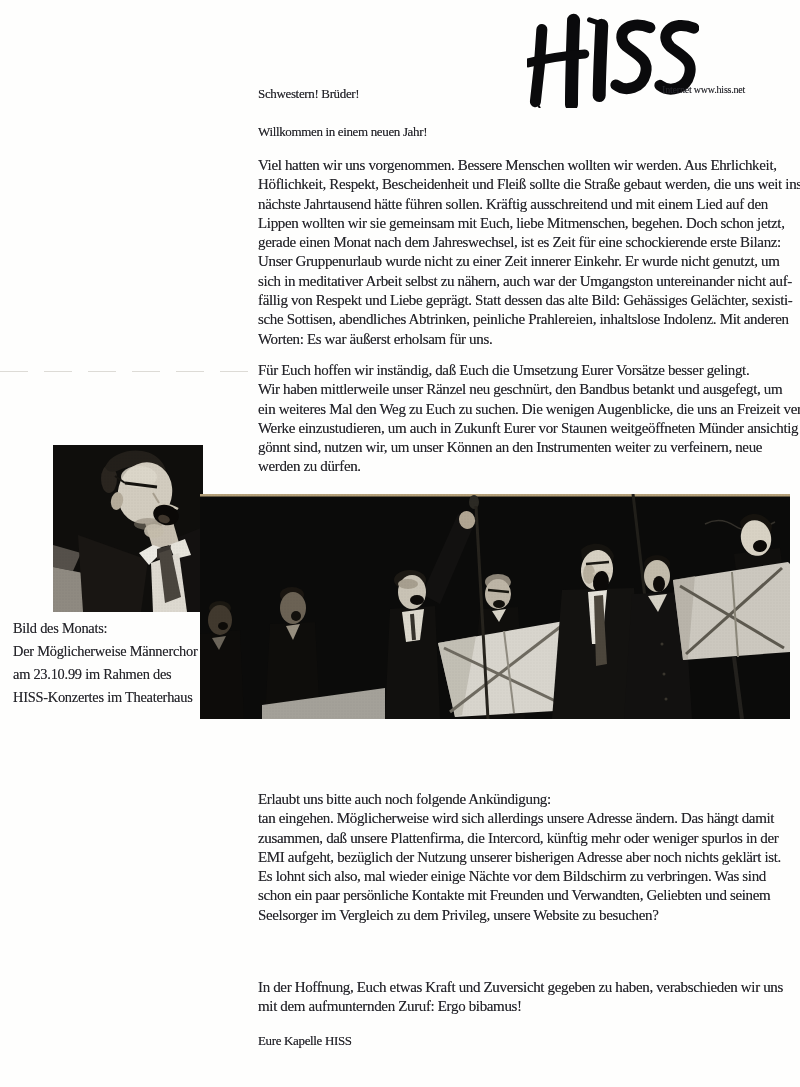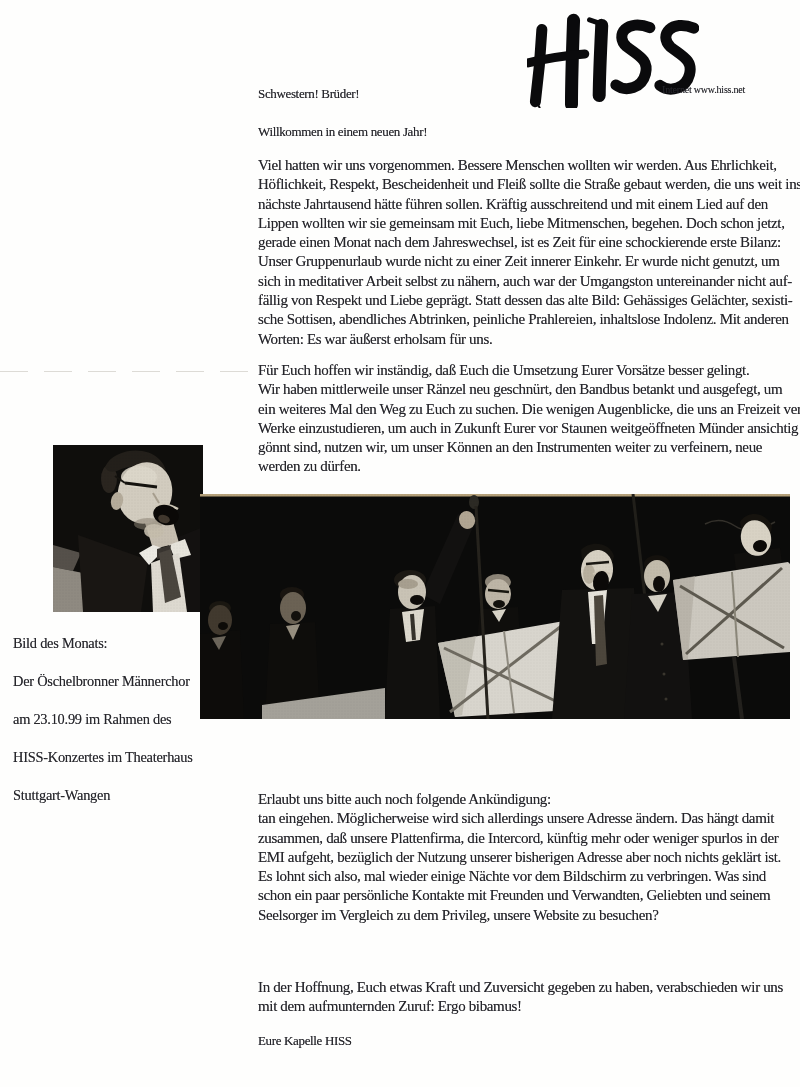--- a/index.html
+++ b/index.html
@@ -18,21 +18,20 @@
   .para div{
     height:19.3px;line-height:19.3px;white-space:nowrap;
     font-size:15px;letter-spacing:-0.35px;
     text-shadow:0 0 0.4px rgba(30,30,40,0.55);
   }
   .caption{position:absolute;left:13px;top:617px;}
   .caption div{
     height:23px;line-height:23px;white-space:nowrap;
     font-size:14.4px;letter-spacing:-0.25px;
     text-shadow:0 0 0.4px rgba(30,30,40,0.5);
-    margin-top:15px;
   }
   .logo{position:absolute;left:527px;top:13px;width:172px;height:95px;}
   .tagline{position:absolute;left:662px;top:84px;white-space:nowrap;
     font-size:10px;letter-spacing:-0.2px;text-shadow:0 0 0.4px rgba(30,30,40,0.5);}
   .photo{position:absolute;display:block;}
   .photo-closeup{left:53px;top:445px;}
   .photo-main{left:200px;top:494px;}
   .artifact{
     position:absolute;left:0;top:371px;width:252px;height:1px;
     background:repeating-linear-gradient(90deg,#dddbd6 0 28px,transparent 28px 44px);
@@ -222,24 +221,23 @@
       <line x1="486" y1="160" x2="582" y2="74" stroke="#5d594f" stroke-width="3"></line>
       <line x1="532" y1="78" x2="538" y2="163" stroke="#8a8679" stroke-width="2"></line>
       <line x1="534" y1="163" x2="542" y2="225" stroke="#23211d" stroke-width="4"></line>
     </g>
 
     <rect width="590" height="225" fill="url(#htB)" opacity="0.12"></rect>
   </svg>
 
   <div class="caption">
     <div>Bild des Monats:</div>
-    <div>Der Öschelbronner Männerchor</div>
+    <div>Der Möglicherweise Männerchor</div>
     <div>am 23.10.99 im Rahmen des</div>
     <div>HISS-Konzertes im Theaterhaus</div>
-    <div>Stuttgart-Wangen</div>
   </div>
 
   <div class="para" style="left:258px;top:790px">
     <div>Erlaubt uns bitte auch noch folgende Ankündigung:</div>
     <div>tan eingehen. Möglicherweise wird sich allerdings unsere Adresse ändern. Das hängt damit</div>
     <div>zusammen, daß unsere Plattenfirma, die Intercord, künftig mehr oder weniger spurlos in der</div>
     <div>EMI aufgeht, bezüglich der Nutzung unserer bisherigen Adresse aber noch nichts geklärt ist.</div>
     <div>Es lohnt sich also, mal wieder einige Nächte vor dem Bildschirm zu verbringen. Was sind</div>
     <div>schon ein paar persönliche Kontakte mit Freunden und Verwandten, Geliebten und seinem</div>
     <div>Seelsorger im Vergleich zu dem Privileg, unsere Website zu besuchen?</div>

